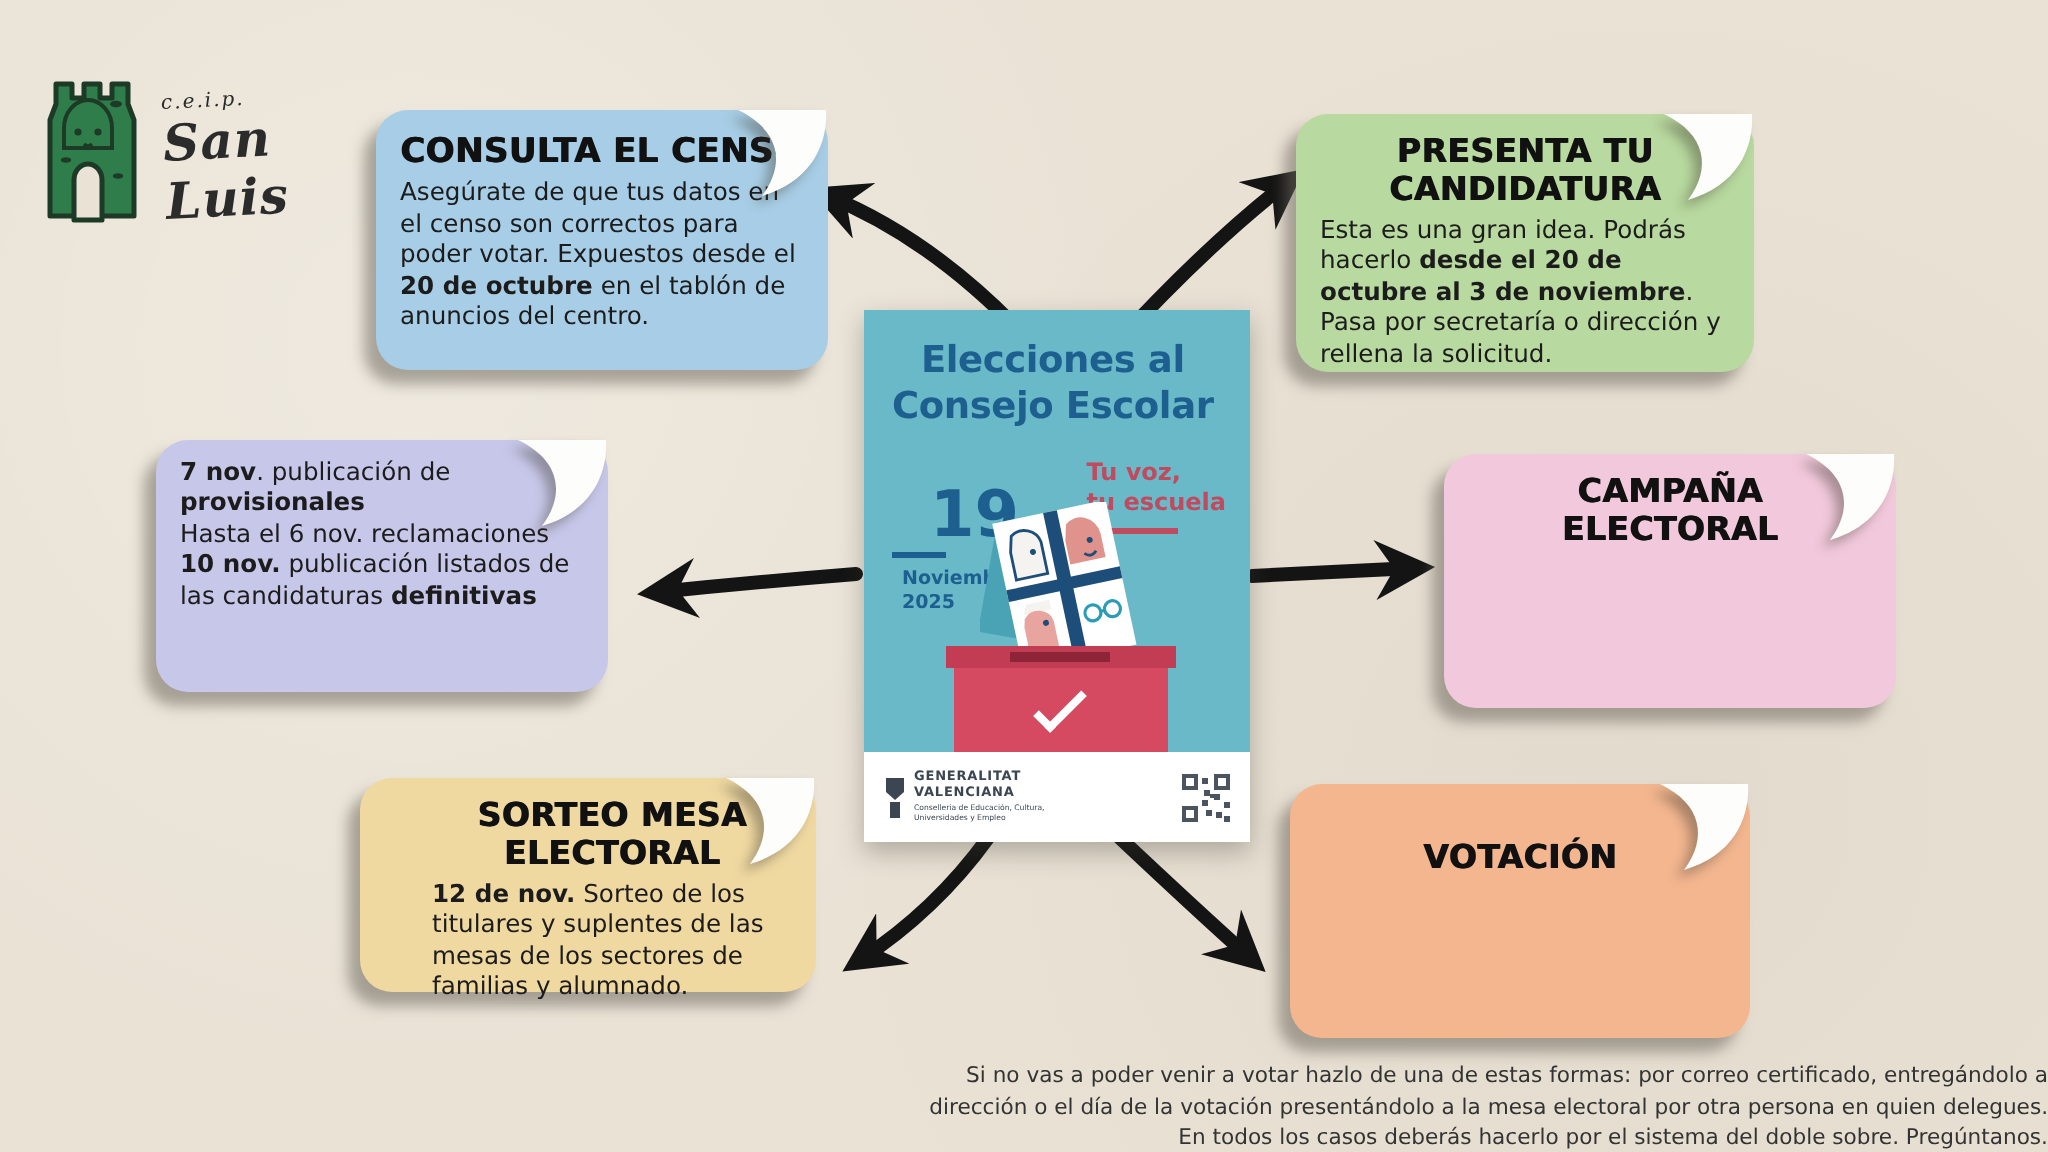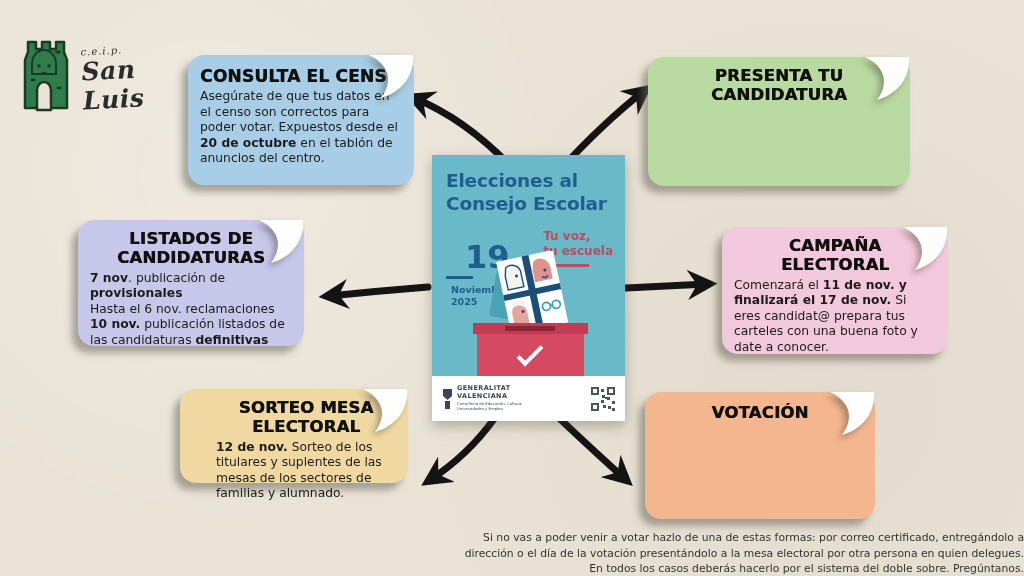--- a/index.html
+++ b/index.html
@@ -34,27 +34,27 @@
     text-shadow:.5px 0 0 #111;
     margin-bottom:3px;
   }
   .note-title.left{ text-align:left; }
   .note-body{
     font-size:12.3px; line-height:1.26; color:#1c1c1c; white-space:pre-line;
   }
   .note-body b{ font-weight:bold; }
 
   #note-censo      { left:188px; top:55px;  width:226px; height:130px; }
-  #note-candidatura{ left:648px; top:57px;  width:262px; height:129px; }
+  #note-candidatura{ left:648px; top:57px;  width:229px; height:129px; }
   #note-listados   { left:78px;  top:220px; width:226px; height:126px; }
   #note-campana    { left:722px; top:227px; width:226px; height:127px; }
-  #note-sorteo     { left:180px; top:389px; width:228px; height:94px;padding-left:36px; }
+  #note-sorteo     { left:180px; top:389px; width:228px; height:107px;padding-left:36px; }
   #note-votacion   { left:645px; top:392px; width:230px; height:127px; }
   #note-censo .note-title{ font-size:17px; margin-top:2px; }
-  #note-votacion .note-title{ margin-top:2px; }
+  #note-votacion .note-title{ margin-top:18px; }
 
   
   .poster{
     position:absolute; left:432px; top:155px; width:193px; height:266px;
     background:#fff; box-shadow:0 5px 12px rgba(70,65,55,.35);
   }
   .poster-teal{ position:relative; width:100%; height:221px; background:#69b9c9; overflow:hidden; }
   .poster-title{
     position:absolute; left:14px; top:15px;
     font-weight:bold; font-size:18.5px; line-height:1.22; color:#1d608f;
@@ -141,21 +141,21 @@
   <path class="shaft" d="M516 172 Q 468 120 414 98" marker-end="url(#ah)"></path>
   <path class="shaft" d="M558 172 Q 604 122 644 91" marker-end="url(#ah)"></path>
   <path class="shaft" d="M428 287 Q 378 291 329 296" marker-end="url(#ah)"></path>
   <path class="shaft" d="M626 288 Q 668 286 707 284" marker-end="url(#ah)"></path>
   <path class="shaft" d="M494 419 Q 468 455 430 480" marker-end="url(#ah)"></path>
   <path class="shaft" d="M560 419 Q 595 452 625 479" marker-end="url(#ah)"></path>
 </svg>
 
 <div class="poster">
   <div class="poster-teal" style="background-color: rgb(105, 185, 201);">
-    <div class="poster-title" style="color: rgb(29, 96, 143);">Elecciones al
+    <div class="poster-title" style="color: rgb(29, 96, 143); text-align: center;">Elecciones al
 Consejo Escolar</div>
     <div class="date-group">
       <span>
         <span class="date-day">19</span>
         <span class="date-underline" style="display:block"></span>
       </span>
       <span class="date-monthyear">Noviembre
 2025</span>
     </div>
     <div class="slogan">
@@ -233,40 +233,38 @@
   <div class="note-title left">CONSULTA EL CENSO</div>
   <div class="note-body"><span>Asegúrate de que tus datos en el censo son correctos para poder votar. Expuestos desde el </span><b>20 de octubre</b><span> en el tablón de anuncios del centro.</span></div>
 </div>
 
 <div class="note" id="note-candidatura" style="background-color: rgb(184, 217, 159);">
   <svg class="curl" viewBox="0 0 52 48">
       <path d="M3 2 L47 2 C48 20 39 38 15 45 C27 29 24 12 3 2 Z" fill="#fdfdfb"></path>
     </svg>
   <div class="note-title">PRESENTA TU
 CANDIDATURA</div>
+  <div class="note-body"><span>Esta es una gran idea. Podrás hacerlo </span><b>desde el 20 de octubre al 3 de noviembre</b><span>. Pasa por secretaría o dirección y rellena la solicitud.</span></div>
 </div>
 
 <div class="note" id="note-listados" style="background-color: rgb(199, 199, 234);">
   <svg class="curl" viewBox="0 0 52 48">
       <path d="M3 2 L47 2 C48 20 39 38 15 45 C27 29 24 12 3 2 Z" fill="#fdfdfb"></path>
     </svg>
-  <div class="note-title">LISTADOS DE
-CANDIDATURAS</div>
   <div class="note-body"><b>7 nov</b><span>. publicación de </span><b>provisionales</b><span>
 Hasta el 6 nov. reclamaciones
 </span><b>10 nov.</b><span> publicación listados de las candidaturas </span><b>definitivas</b></div>
 </div>
 
 <div class="note" id="note-campana" style="background-color: rgb(242, 201, 220);">
   <svg class="curl" viewBox="0 0 52 48">
       <path d="M3 2 L47 2 C48 20 39 38 15 45 C27 29 24 12 3 2 Z" fill="#fdfdfb"></path>
     </svg>
   <div class="note-title">CAMPAÑA
 ELECTORAL</div>
-  <div class="note-body"><span>Comenzará el </span><b>11 de nov. y finalizará el 17 de nov.</b><span> Si eres candidat@ prepara tus carteles con una buena foto y date a conocer.</span></div>
 </div>
 
 <div class="note" id="note-sorteo" style="background-color: rgb(240, 217, 161);">
   <svg class="curl" viewBox="0 0 52 48">
       <path d="M3 2 L47 2 C48 20 39 38 15 45 C27 29 24 12 3 2 Z" fill="#fdfdfb"></path>
     </svg>
   <div class="note-title">SORTEO MESA
 ELECTORAL</div>
   <div class="note-body"><b>12 de nov.</b><span> Sorteo de los titulares y suplentes de las mesas de los sectores de familias y alumnado.</span></div>
 </div>

